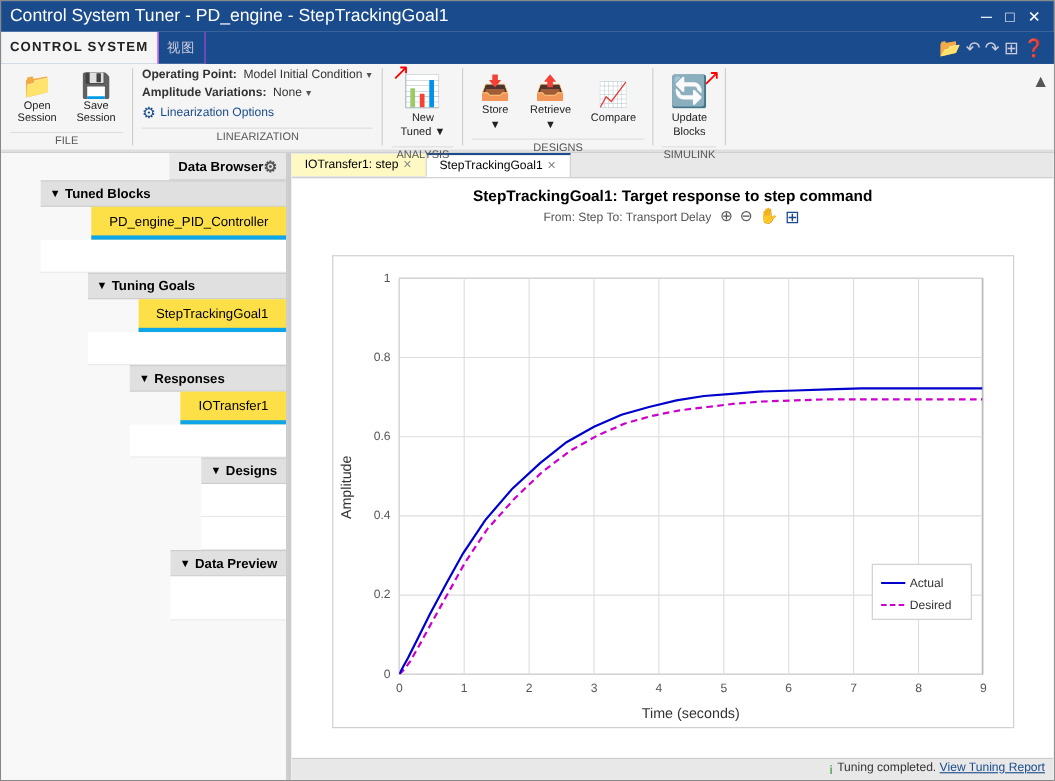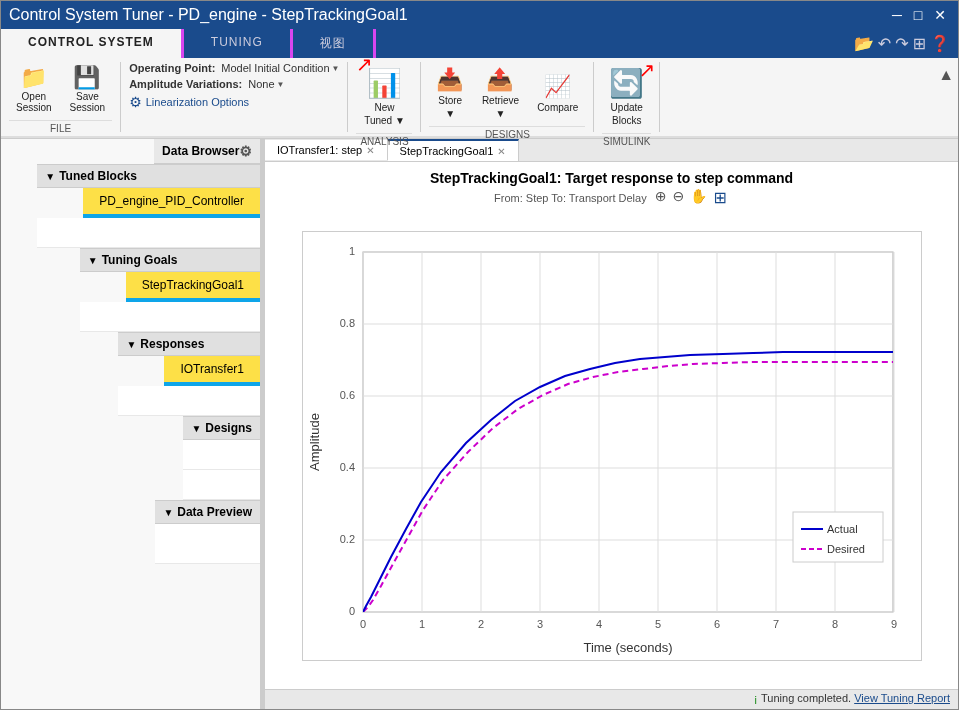--- a/index.html
+++ b/index.html
@@ -8,21 +8,21 @@
     
     .window { width: 959px; height: 710px; display: flex; flex-direction: column; border: 1px solid #888; background: #f0f0f0; }
     .title-bar { background: #1a4b8c; color: white; padding: 4px 8px; display: flex; align-items: center; justify-content: space-between; height: 28px; }
     .title-bar-title { font-size: 16px; font-weight: normal; }
     .title-bar-controls { display: flex; gap: 4px; }
     .title-bar-btn { background: none; border: none; color: white; font-size: 14px; cursor: pointer; padding: 0 4px; line-height: 1; }
 
     
     .ribbon { background: #f5f5f5; border-bottom: 1px solid #ccc; }
     .ribbon-tabs { display: flex; background: #1a4b8c; }
-    .ribbon-tab { padding: 6px 27px; color: #ccd; font-size: 12px; cursor: pointer; border-right: 3px solid #d946ef; letter-spacing: 1px; }
+    .ribbon-tab { padding: 6px 8px; color: #ccd; font-size: 12px; cursor: pointer; border-right: 1px solid #d946ef; letter-spacing: 1px; }
     .ribbon-tab.active { background: #f5f5f5; color: #222; font-weight: bold; }
     .ribbon-content { display: flex; align-items: stretch; padding: 4px 0; height: 80px; border-bottom: 2px solid #ddd; }
     .ribbon-group { display: flex; flex-direction: column; border-right: 1px solid #ccc; padding: 0 8px; }
     .ribbon-group-buttons { display: flex; align-items: center; gap: 4px; flex: 1; }
     .ribbon-group-label { text-align: center; font-size: 10px; color: #555; padding: 2px 0; border-top: 1px solid #ddd; margin-top: 2px; }
     .ribbon-btn { display: flex; flex-direction: column; align-items: center; gap: 2px; padding: 4px 6px; cursor: pointer; border: 1px solid transparent; border-radius: 3px; background: none; font-size: 10px; color: #222; min-width: 40px; }
     .ribbon-btn .icon { font-size: 22px; line-height: 1; }
     .lin-row { display: flex; align-items: center; gap: 6px; font-size: 11px; }
     .lin-label { font-weight: bold; color: #333; }
     .lin-value { color: #333; }
@@ -40,21 +40,21 @@
 
     .sidebar-section { }
     .sidebar-section-header { display: flex; align-items: center; gap: 4px; padding: 4px 8px; background: #e0e0e0; border-bottom: 1px solid #ccc; border-top: 1px solid #ccc; font-weight: bold; cursor: pointer; }
     .sidebar-section-header .arrow { font-size: 10px; }
     .sidebar-item { padding: 6px 16px; border-bottom: 4px solid #0ea5e9; cursor: pointer; background: #fde047; margin-left: 46px; }
     .sidebar-empty { padding: 4px 16px; min-height: 30px; background: white; border-bottom: 1px solid #e8e8e8; }
 
     
     .content { flex: 1; display: flex; flex-direction: column; background: white; overflow: hidden; }
     .tabs-bar { display: flex; align-items: center; background: #e8e8e8; border-bottom: 1px solid #ccc; }
-    .tab { display: flex; align-items: center; gap: 4px; padding: 4px 12px; cursor: pointer; border-right: 1px solid #ccc; font-size: 11px; background: #ffffff; }
+    .tab { display: flex; align-items: center; gap: 4px; padding: 4px 12px; cursor: pointer; border-right: 1px solid #ccc; font-size: 11px; background: #fef9c3; }
     .tab.active { background: white; border-top: 2px solid #1a4b8c; }
     .tab-close { font-size: 10px; color: #888; cursor: pointer; }
 
     
     .plot-area { flex: 1; padding: 8px; display: flex; flex-direction: column; align-items: center; position: relative; }
     .plot-title { font-size: 14px; font-weight: bold; text-align: center; margin-bottom: 2px; }
     .plot-subtitle { font-size: 11px; color: #555; text-align: right; margin-bottom: 4px; display: flex; align-items: center; gap: 6px; }
     .plot-controls { display: flex; gap: 2px; }
     .plot-ctrl-btn { cursor: pointer; font-size: 14px; color: #555; padding: 0 2px; }
 
@@ -78,21 +78,20 @@
     <div class="title-bar-controls">
       <button class="title-bar-btn">─</button>
       <button class="title-bar-btn">□</button>
       <button class="title-bar-btn close">✕</button>
     </div>
   </div>
 
   <div class="ribbon">
     <div class="ribbon-tabs">
       <div class="ribbon-tab active">CONTROL SYSTEM</div>
-      <div class="ribbon-tab">TUNING</div>
       <div class="ribbon-tab">视图</div>
 
       <div style="flex:1; background:#1a4b8c; display:flex; align-items:center; justify-content:flex-end; padding-right:8px; gap:4px;">
         <span style="color:#ccd;font-size:16px;cursor:pointer;">📂</span>
         <span style="color:#ccd;font-size:16px;cursor:pointer;">↶</span>
         <span style="color:#ccd;font-size:16px;cursor:pointer;">↷</span>
         <span style="color:#ccd;font-size:16px;cursor:pointer;">⊞</span>
         <span style="color:#ccd;font-size:16px;cursor:pointer;">❓</span>
       </div>
     </div>
@@ -123,20 +122,21 @@
           </div>
           <div class="lin-row">
             <span class="lin-label">Amplitude Variations:</span>
             <span class="lin-value lin-dropdown">None</span>
           </div>
           <div class="lin-options-btn">
             <span style="font-size:14px;">⚙</span>
             <span>Linearization Options</span>
           </div>
         </div>
+        <div class="ribbon-group-label">LINEARIZATION</div>
       </div>
 
       <div class="ribbon-group" style="position:relative;">
         <div class="ribbon-group-buttons">
 
           <div style="position:absolute; top:-8px; left:8px; color:red; font-size:20px; transform:rotate(180deg); pointer-events:none;">↙</div>
           <button class="ribbon-btn" style="flex-direction:column; align-items:center; min-width:56px;">
             <span style="font-size:28px;">📊</span>
             <span>New</span>
             <span>Tuned ▼</span>

